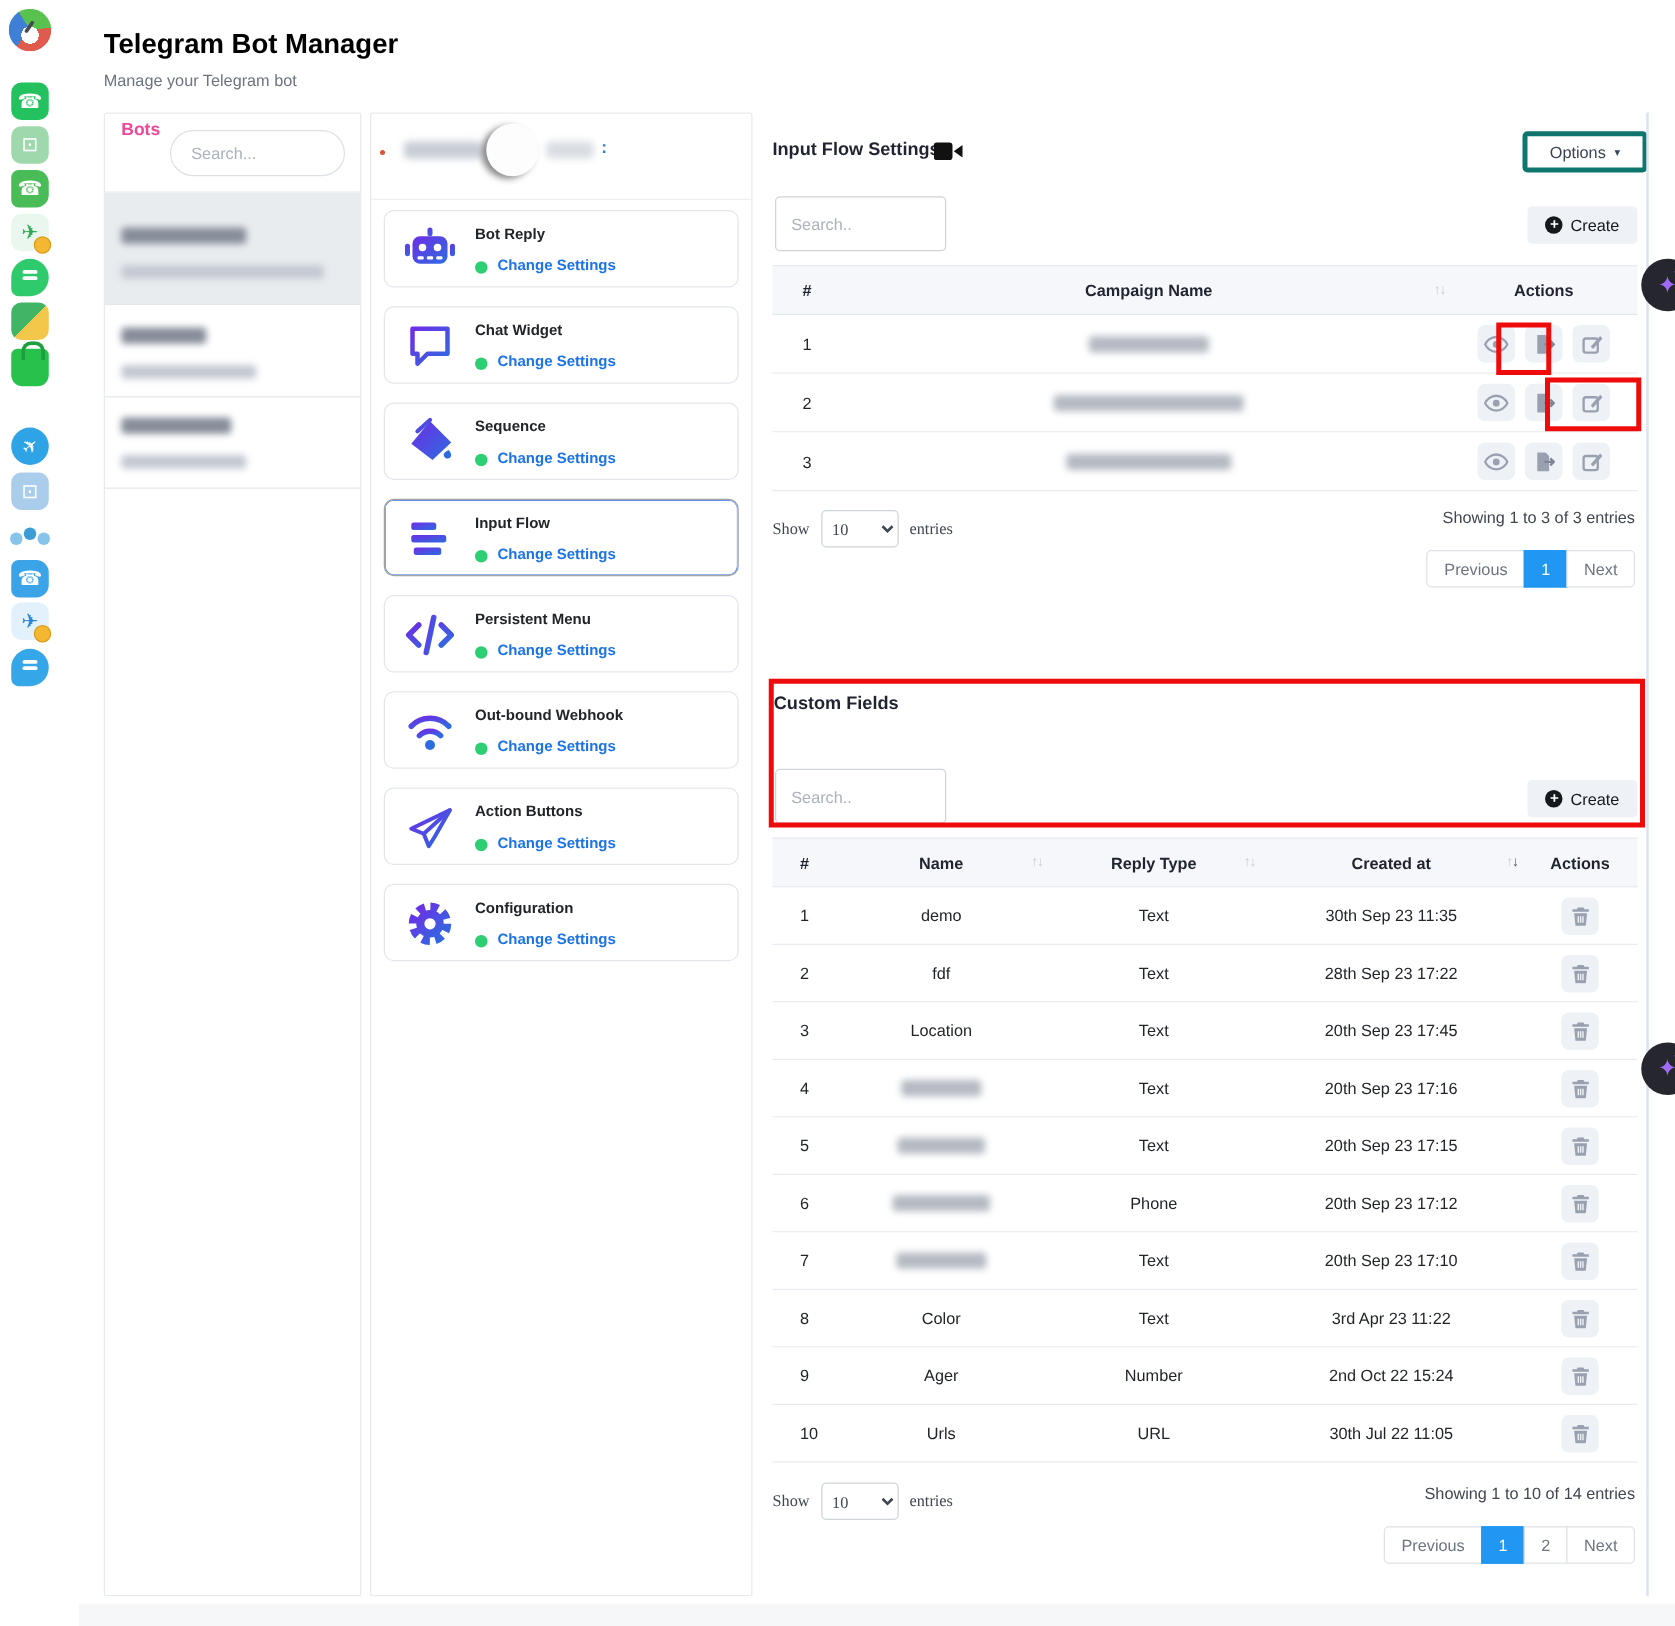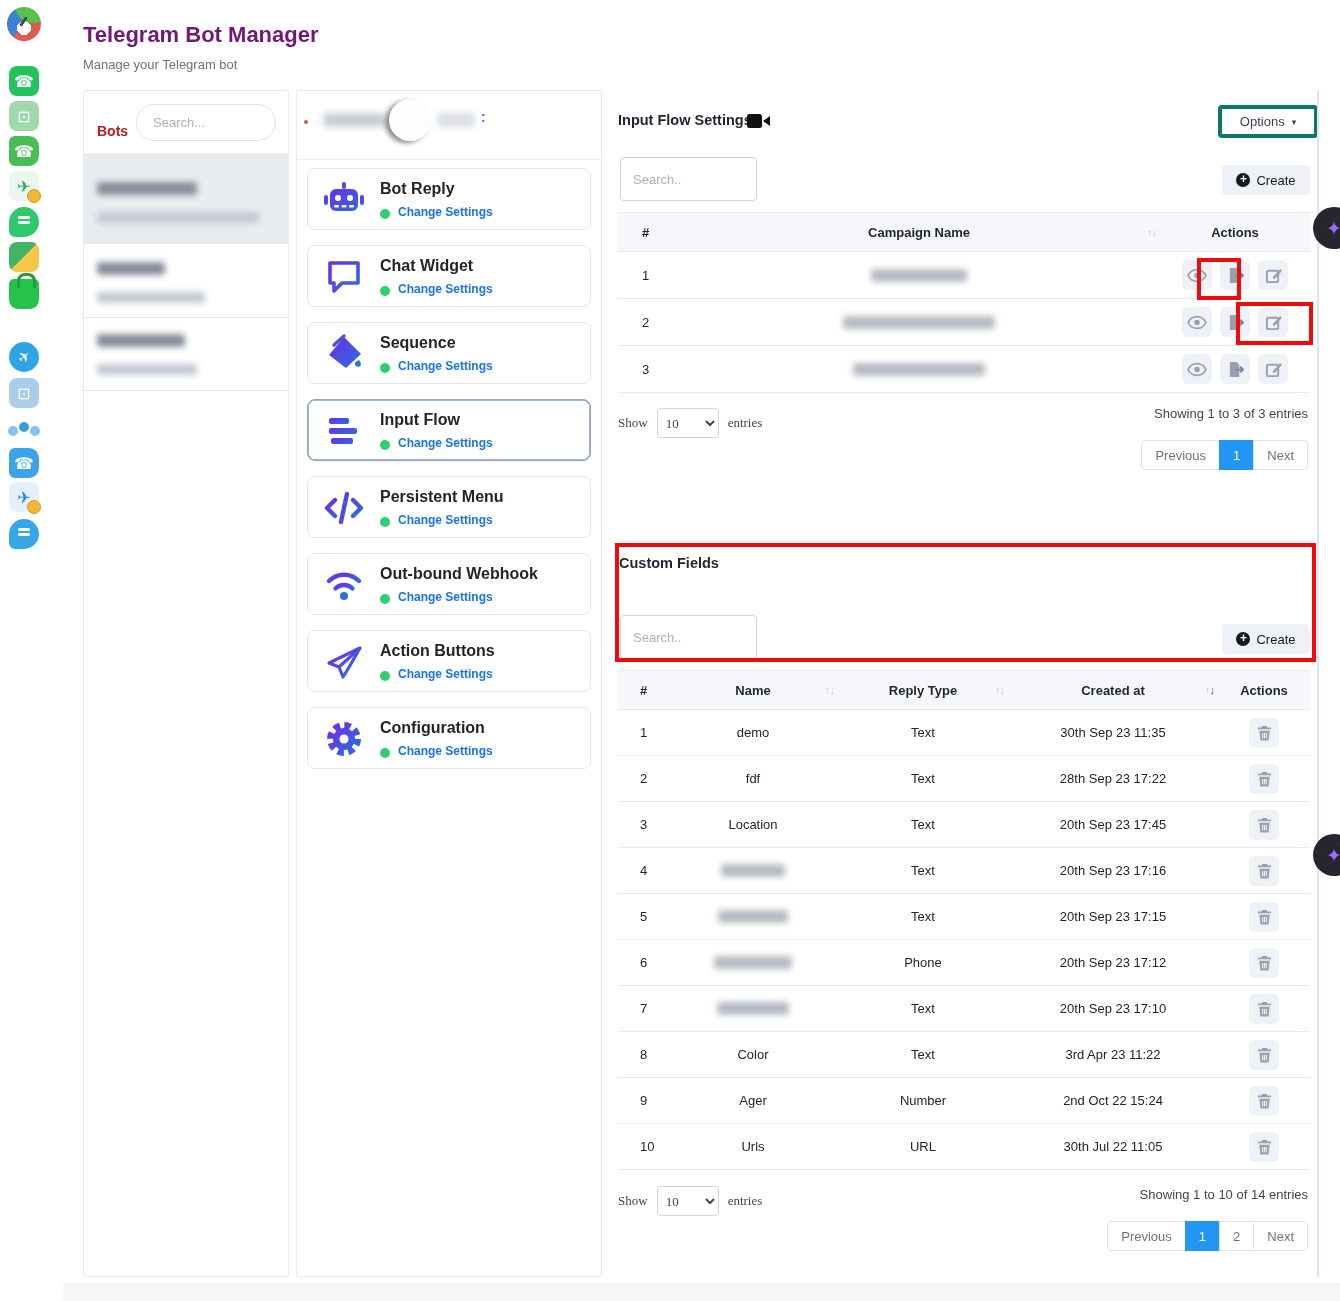--- a/index.html
+++ b/index.html
@@ -30,32 +30,32 @@
   .ric-people::after { content:""; width:10px; height:10px; border-radius:50%; background:#3d9bd6;
         box-shadow:-11px 4px 0 #86c4ea, 11px 4px 0 #86c4ea; }
   .ric-book-b { background:#3ba3e8; border-radius:6px 10px 10px 6px; }
   .ric-plane-b { background:#e3f1fc; color:#2b86d9; }
   .ric-chat-b { background:#35a7e9; border-radius:50% 50% 50% 6px; }
   .chatbar::after { content:""; width:12px; height:3px; background:#fff; border-radius:2px; box-shadow:0 -5px 0 #fff; }
   .coin::before { content:""; position:absolute; right:-2px; bottom:-2px; width:12px; height:12px; border-radius:50%;
         background:#f5b731; border:1px solid #d99c17; }
 
   
-  .page-title { position:absolute; left:83px; top:22px; font-size:22px; font-weight:bold; color:#701a75; }
+  .page-title { position:absolute; left:83px; top:22px; font-size:22px; font-weight:bold; color:#000000; }
   .page-subtitle { position:absolute; left:83px; top:57px; font-size:13px; color:#6b7280; }
 
   
   .panel { position:absolute; top:90px; height:1187px; background:#fff; border:1px solid #e7eaee; border-radius:2px; }
   #bots-panel { left:83px; width:206px; }
   #middle-panel { left:296px; width:306px; }
   #right-area { left:612px; top:90px; width:706px; height:1187px; position:absolute; }
 
   
   .bots-head { position:absolute; left:0; top:0; width:100%; height:63px; border-bottom:1px solid #edf0f3; }
-  .bots-label { position:absolute; left:13px; top:32px; font-size:14px; font-weight:bold; color:#b91c1c; }
+  .bots-label { position:absolute; left:13px; top:4px; font-size:14px; font-weight:bold; color:#ec4899; }
   .bots-search { position:absolute; left:52px; top:13px; width:140px; height:37px; border:1px solid #dde1e6;
         border-radius:19px; padding:0 16px; font-size:13px; color:#495057; outline:none; font-family:inherit; }
   .bots-search::placeholder { color:#aab1bb; }
   .bot-item { position:absolute; left:0; width:100%; border-bottom:1px solid #e3e7ec; cursor:pointer; }
   .bot-item.sel { background:#e9ecef; }
   .blurbar { border-radius:3px; filter:blur(3px); }
   .bi-title { position:absolute; left:13px; height:13px; background:#868d99; }
   .bi-sub { position:absolute; left:13px; height:11px; background:#c3c8d1; }
 
   
@@ -65,21 +65,21 @@
   .mp-avatar { position:absolute; left:92px; top:8px; width:42px; height:42px; border-radius:50%; background:#fdfdfd;
         box-shadow:-4px 2px 5px rgba(45,45,50,.55); }
   .mp-bar2 { position:absolute; left:140px; top:22px; width:38px; height:14px; background:#dadee4; border-radius:4px; filter:blur(3px); }
   .mp-colon { position:absolute; left:184px; top:18px; color:#2a7de1; font-weight:bold; font-size:14px; }
 
   
   .scard { position:absolute; left:10px; width:284px; height:62px; border:1px solid #e3e7ec; border-radius:8px;
         background:#fff; cursor:pointer; }
   .scard.sel { border:1px solid #a3a3a3; box-shadow:0 0 0 .5px #2e6fe0 inset; }
   .scard svg { position:absolute; left:14px; top:9px; }
-  .sc-title { position:absolute; left:72px; top:11px; font-size:16px; font-weight:600; color:#212529; }
+  .sc-title { position:absolute; left:72px; top:11px; font-size:12px; font-weight:600; color:#212529; }
   .sc-link-row { position:absolute; left:72px; top:36px; display:flex; align-items:flex-end; gap:8px; }
   .green-dot { width:10px; height:10px; border-radius:50%; background:#2dce74; }
   .cs-link { font-size:12px; font-weight:bold; color:#1a73e8; cursor:pointer; }
 
   
   .sec-title { position:absolute; font-size:14.5px; font-weight:600; color:#1f2430; }
   .cam-icon { position:absolute; }
   .opt-btn { position:absolute; left:606px; top:15px; width:100px; height:33px; background:#fff; border:4px solid #0f766e;
         border-radius:4px; font-size:13px; color:#3b4453; display:flex; align-items:center; justify-content:center; gap:7px; cursor:pointer; }
   .opt-caret { font-size:9px; color:#3b4453; }

